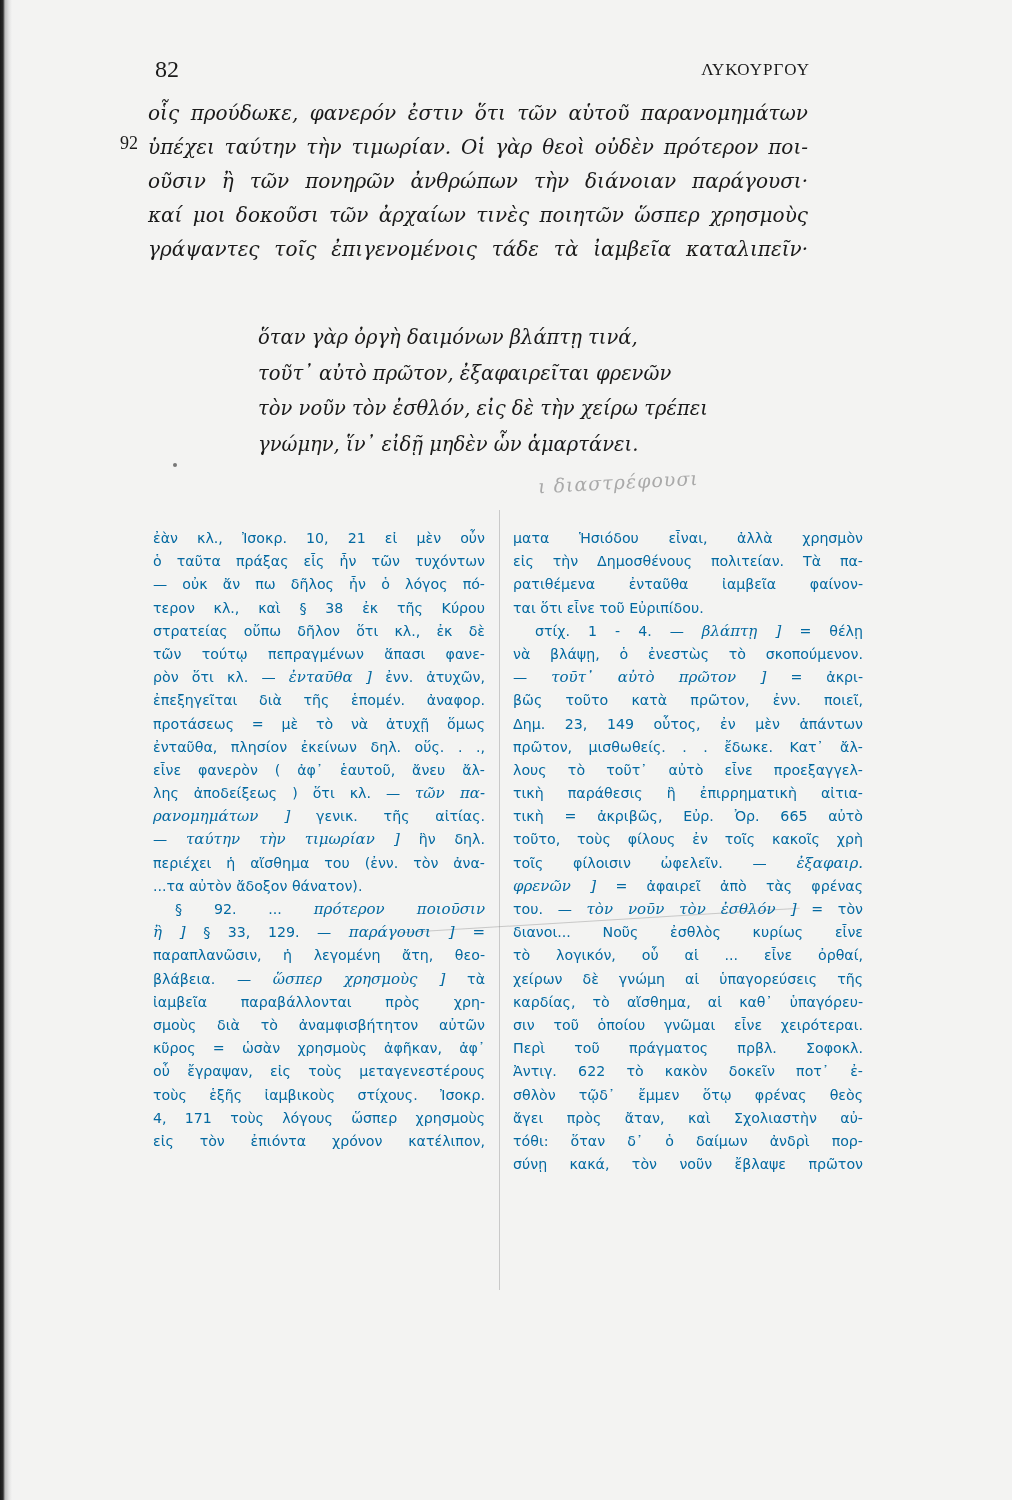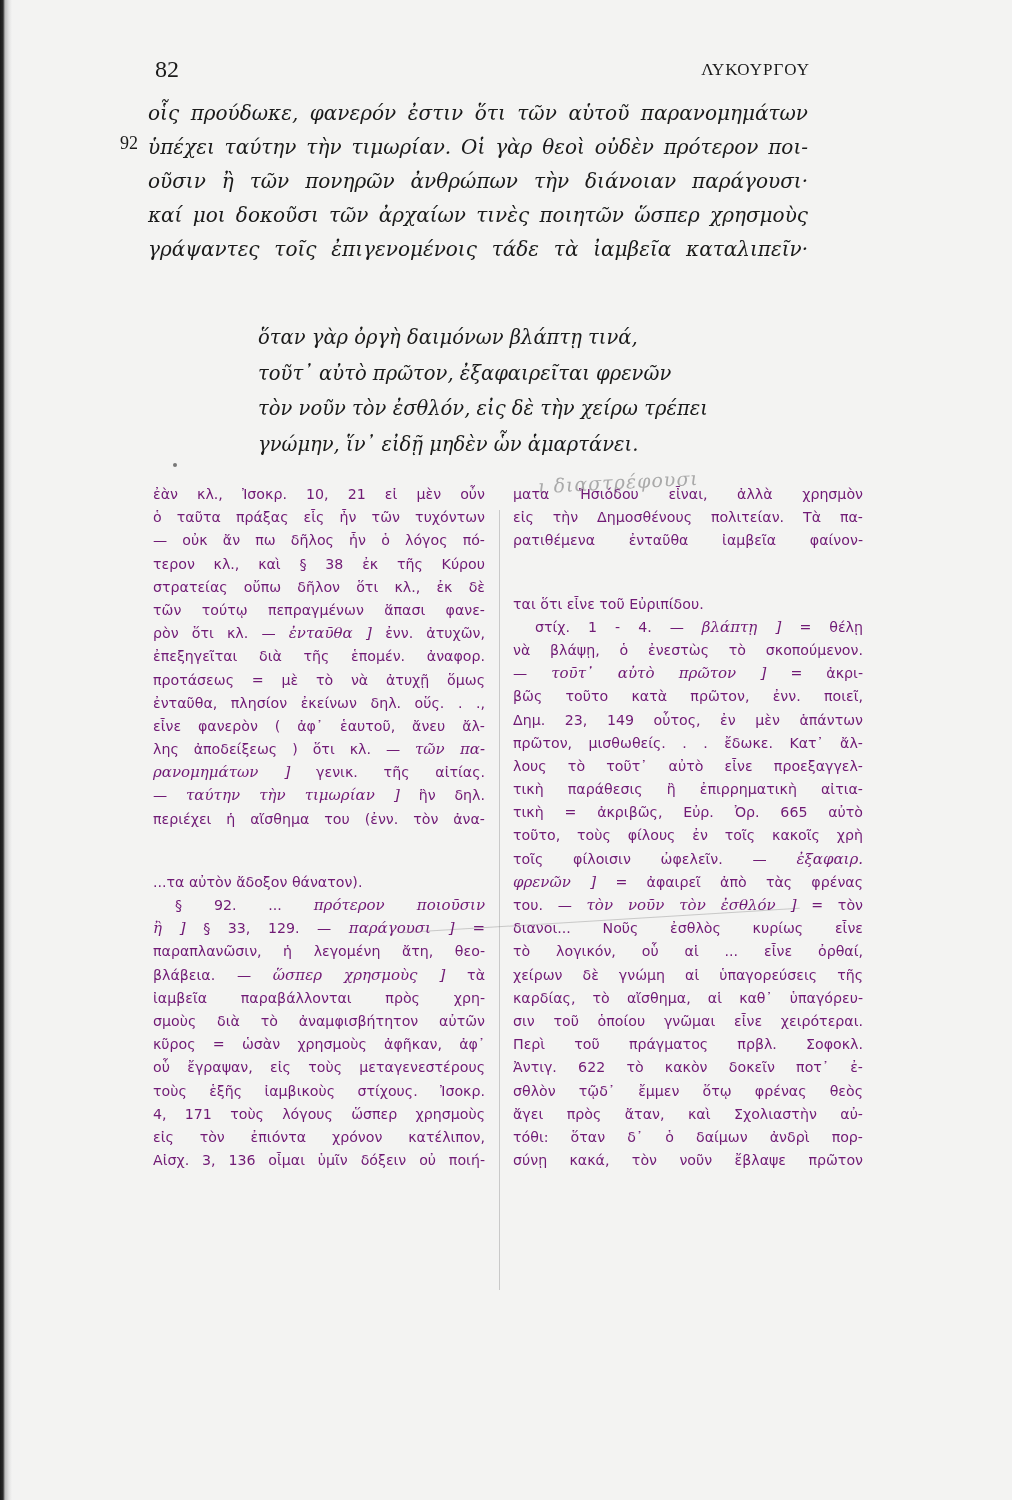--- a/index.html
+++ b/index.html
@@ -88,35 +88,35 @@
       top: 471px;
       font-family: "DejaVu Serif", serif;
       font-style: italic;
       font-size: 19px;
       color: #a9a9a9;
       letter-spacing: 1px;
       transform: rotate(-3deg);
     }
     .col {
       position: absolute;
-      top: 483px;
+      top: 527px;
       font-family: "DejaVu Sans", sans-serif;
       font-size: 14.2px;
       line-height: 23.2px;
-      color: #701a75;
+      color: #0369a1;
     }
     .col-left { left: 153px; width: 332px; }
     .col-right { left: 513px; width: 350px; }
     .note-line {
       white-space: nowrap;
       text-align: justify;
       text-align-last: justify;
       height: 23.2px;
     }
-    .note-line.last { text-align-last: left; margin-top: 40px; }
+    .note-line.last { text-align-last: left; }
     .note-line.indent { padding-left: 22px; }
     .note-line b {
       font-family: "DejaVu Serif", serif;
       font-style: italic;
       font-weight: normal;
       font-size: 15px;
     }
     .col-rule {
       position: absolute;
       left: 499px;
@@ -190,21 +190,20 @@
     <div class="note-line"><b>ἢ ]</b> § 33, 129. — <b>παράγουσι ] =</b></div>
     <div class="note-line">παραπλανῶσιν, ἡ λεγομένη ἄτη, θεο-</div>
     <div class="note-line">βλάβεια. — <b>ὥσπερ χρησμοὺς ]</b> τὰ</div>
     <div class="note-line">ἰαμβεῖα παραβάλλονται πρὸς χρη-</div>
     <div class="note-line">σμοὺς διὰ τὸ ἀναμφισβήτητον αὐτῶν</div>
     <div class="note-line">κῦρος = ὡσὰν χρησμοὺς ἀφῆκαν, ἀφ᾿</div>
     <div class="note-line">οὗ ἔγραψαν, εἰς τοὺς μεταγενεστέρους</div>
     <div class="note-line">τοὺς ἑξῆς ἰαμβικοὺς στίχους. Ἰσοκρ.</div>
     <div class="note-line">4, 171 τοὺς λόγους ὥσπερ χρησμοὺς</div>
     <div class="note-line">εἰς τὸν ἐπιόντα χρόνον κατέλιπον,</div>
-    <div class="note-line">Αἰσχ. 3, 136 οἶμαι ὑμῖν δόξειν οὐ ποιή-</div>
   </div>
 <div class="col col-right" id="col-right">
     <div class="note-line">ματα Ἡσιόδου εἶναι, ἀλλὰ χρησμὸν</div>
     <div class="note-line">εἰς τὴν Δημοσθένους πολιτείαν. Τὰ πα-</div>
     <div class="note-line">ρατιθέμενα ἐνταῦθα ἰαμβεῖα φαίνον-</div>
     <div class="note-line last">ται ὅτι εἶνε τοῦ Εὐριπίδου.</div>
     <div class="note-line indent">στίχ. 1 - 4. — <b>βλάπτῃ ]</b> = θέλῃ</div>
     <div class="note-line">νὰ βλάψῃ, ὁ ἐνεστὼς τὸ σκοπούμενον.</div>
     <div class="note-line">— <b>τοῦτ᾿ αὐτὸ πρῶτον ]</b> = ἀκρι-</div>
     <div class="note-line">βῶς τοῦτο κατὰ πρῶτον, ἐνν. ποιεῖ,</div>

